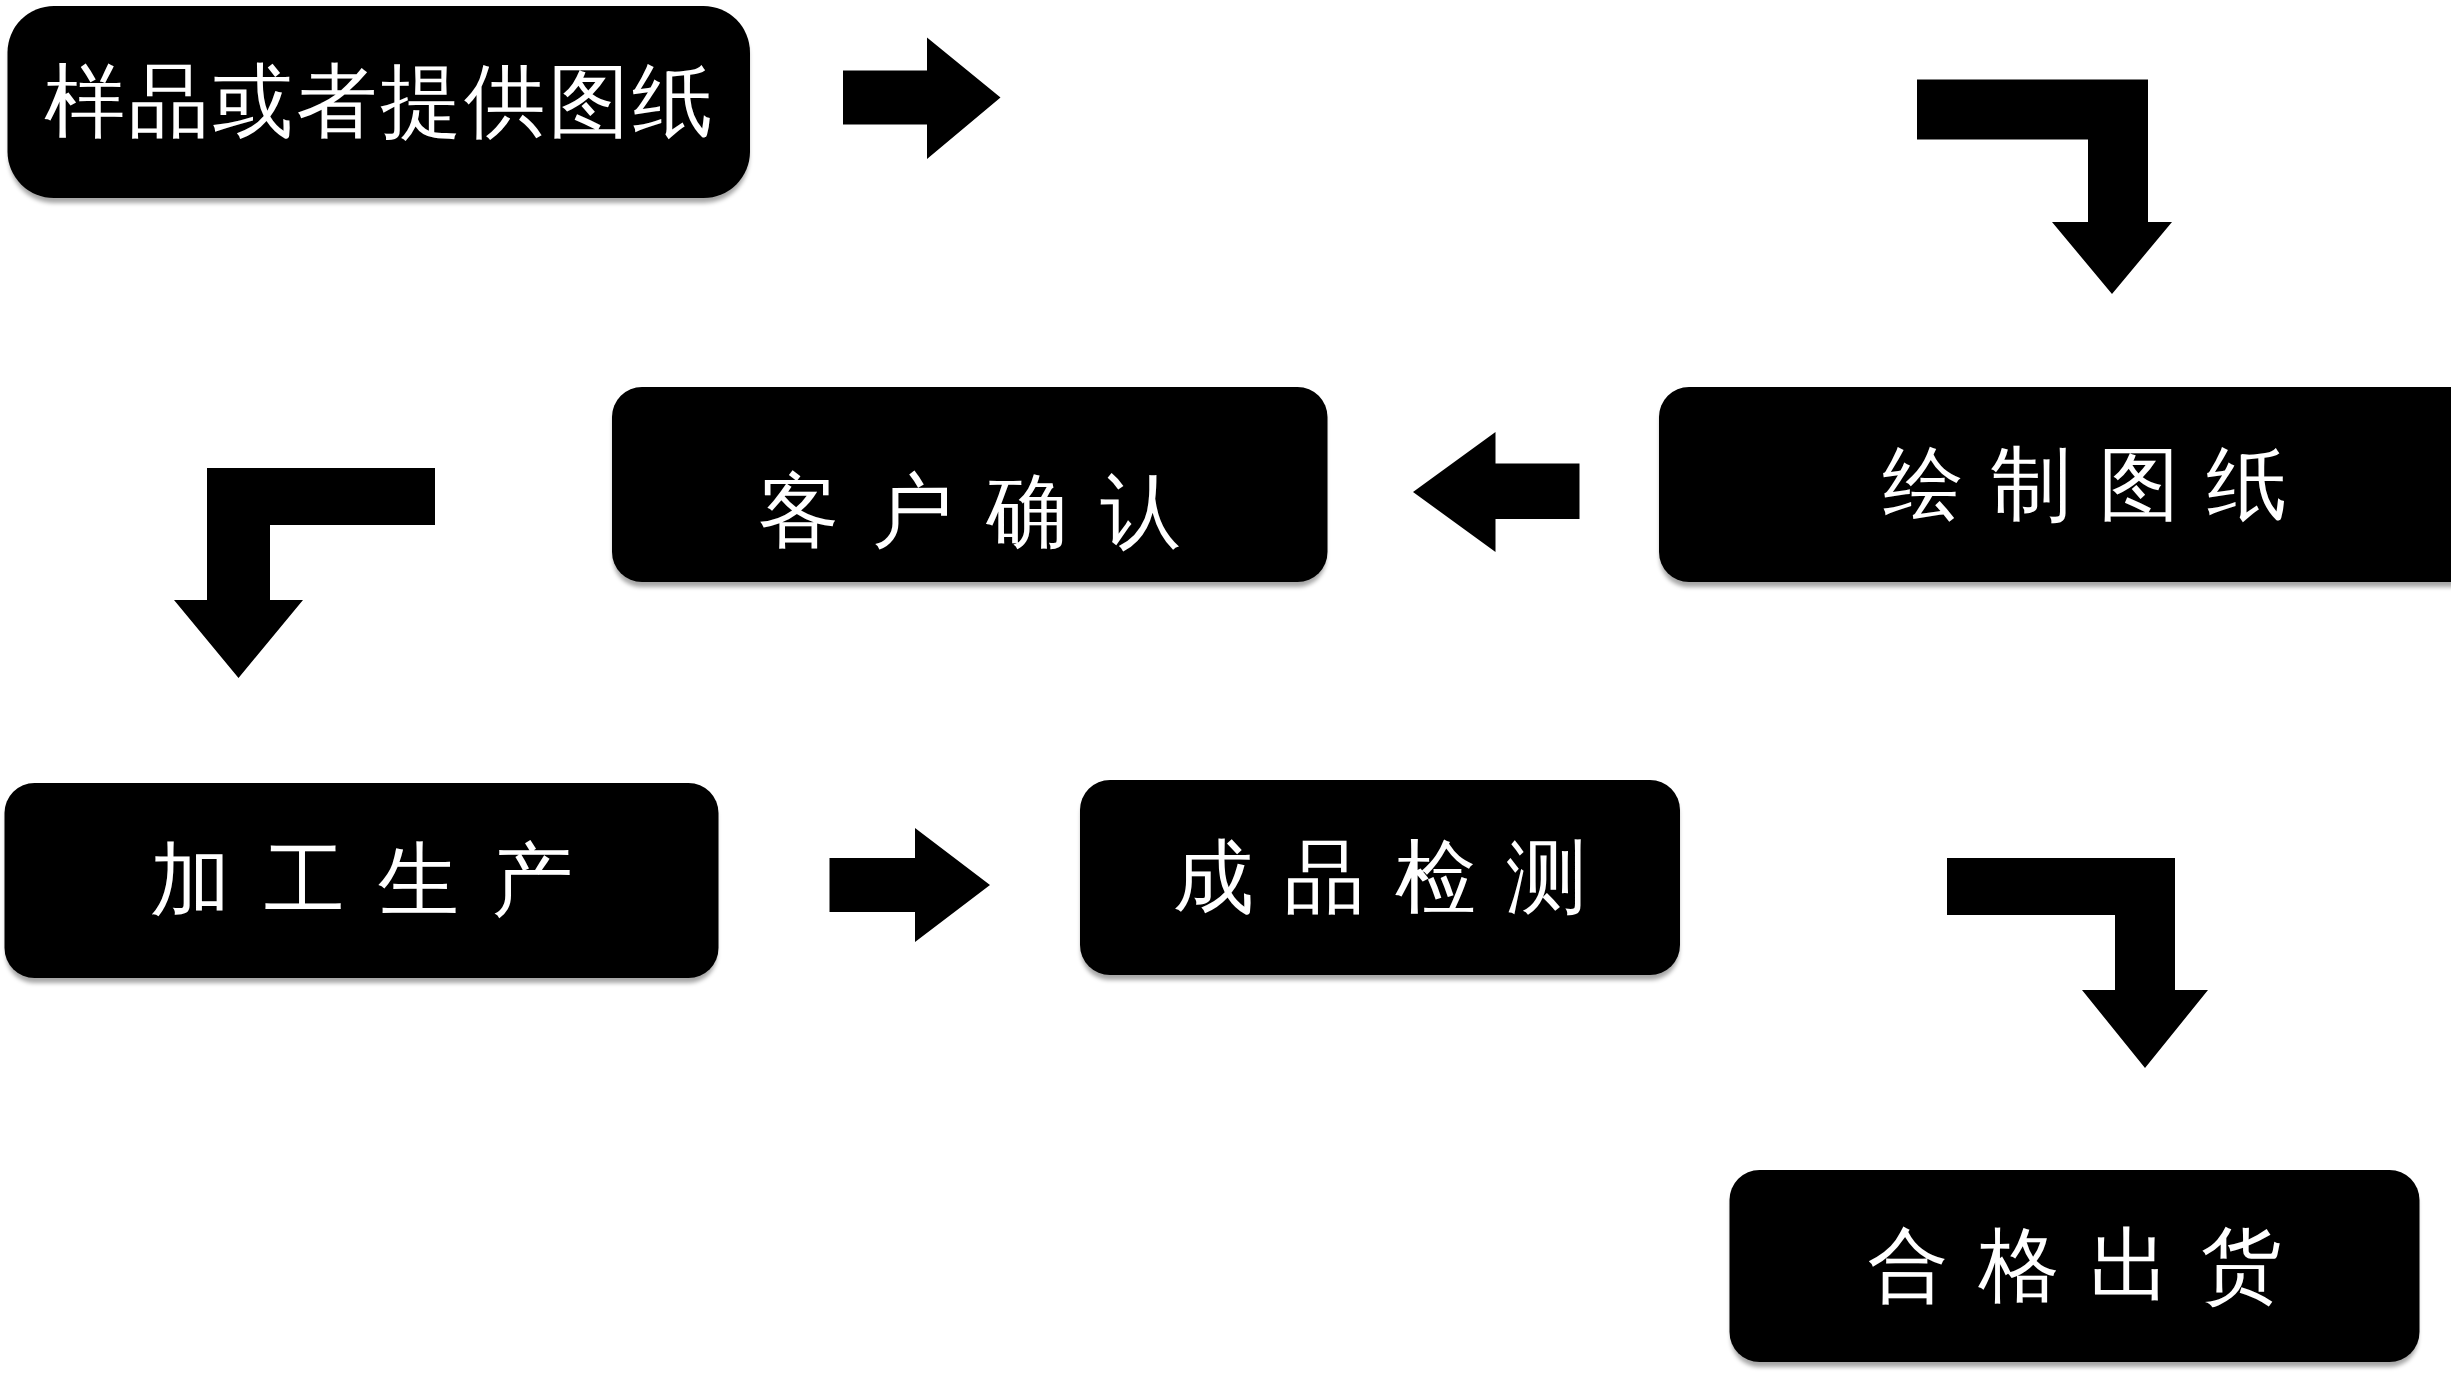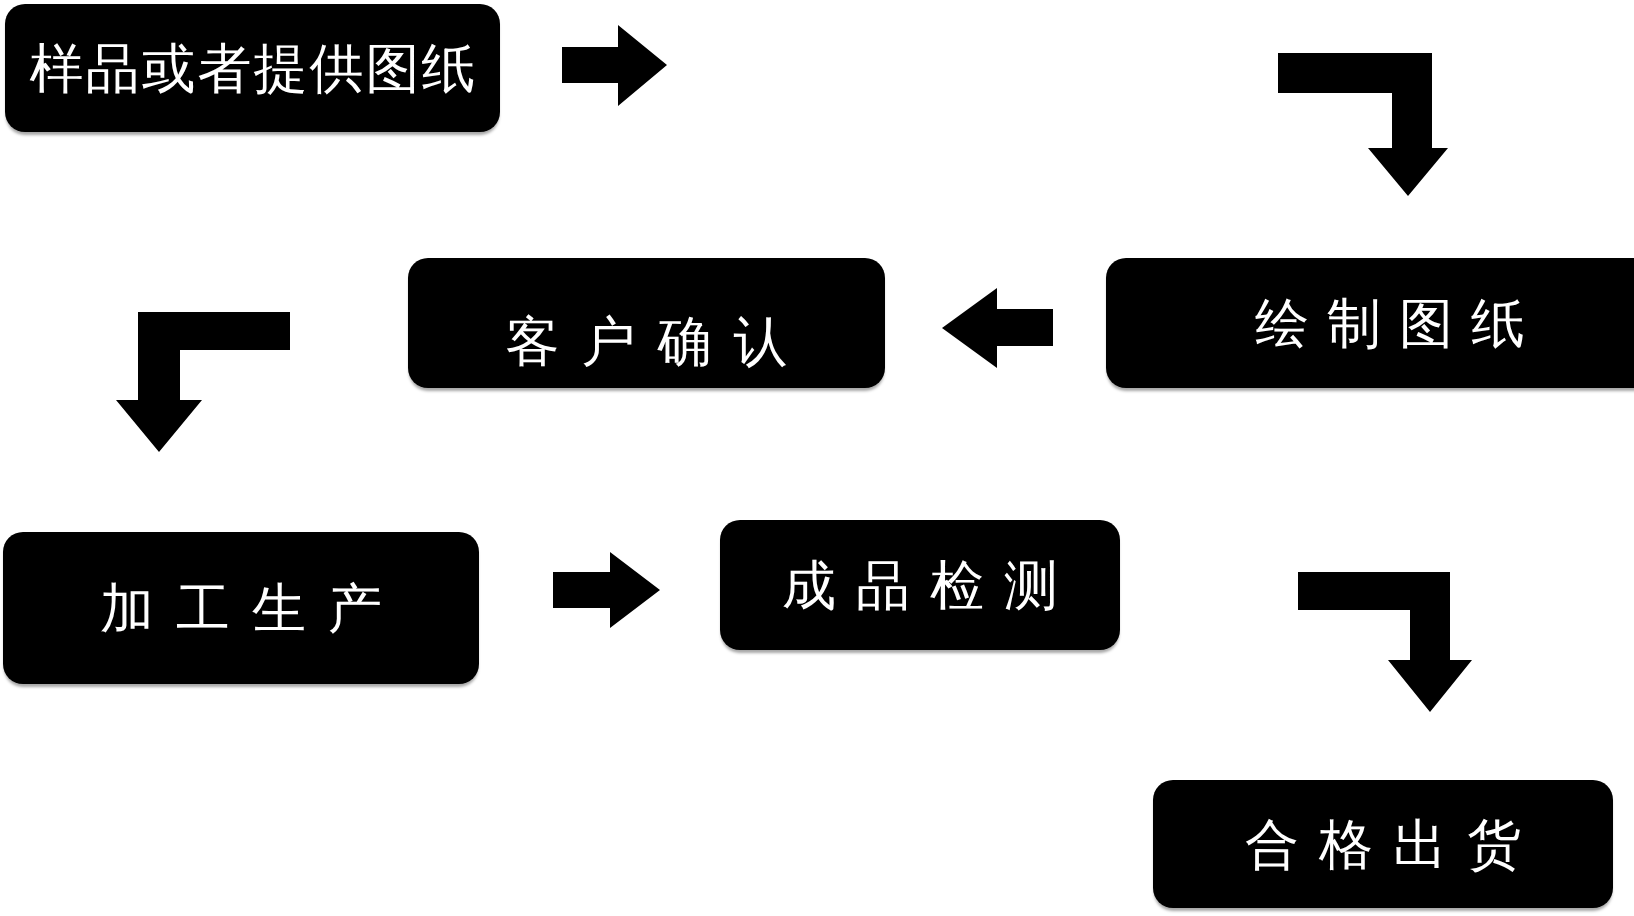--- a/index.html
+++ b/index.html
@@ -18,34 +18,34 @@
     border-radius: 20px;
     display: flex;
     align-items: center;
     justify-content: center;
     font-size: 54px;
     line-height: 1;
     box-shadow: 0 4px 3px -1px rgba(0,0,0,0.35);
     white-space: nowrap;
   }
   .node span { display: inline-block; }
-  .n1 { left: 5px;    top: 4px;   width: 495px; height: 128px; letter-spacing: 2px; }
+  .n1 { left: 5px;    top: 4px;   width: 495px; height: 128px; letter-spacing: 2px; border-radius: 31px; }
   .n1 span { padding-left: 2px; }
   .n2 { left: 742px;  top: 2px;   width: 475px; height: 130px; letter-spacing: 18px; }
   .n2 span { padding-left: 18px; }
   .n3 { left: 1106px; top: 258px; width: 568px; height: 130px; letter-spacing: 18px; }
   .n3 span { padding-left: 18px; }
   .n4 { left: 408px;  top: 258px; width: 477px; height: 130px; letter-spacing: 22px; }
   .n4 span { padding-left: 22px; margin-top: 36px; }
-  .n5 { left: 3px;    top: 522px; width: 476px; height: 152px; letter-spacing: 22px; margin-top: 10px; }
+  .n5 { left: 3px;    top: 522px; width: 476px; height: 130px; letter-spacing: 22px; }
   .n5 span { padding-left: 22px; }
   .n6 { left: 720px;  top: 520px; width: 400px; height: 130px; letter-spacing: 20px; }
   .n6 span { padding-left: 20px; }
   .n7 { left: 1153px; top: 780px; width: 460px; height: 128px; letter-spacing: 20px; }
-  .n7 span { padding-left: 20px; }
+  .n7 span { padding-left: 20px; font-family: Liberation Serif, serif; }
   .arrows {
     position: absolute;
     left: 0; top: 0;
     width: 1634px;
     height: 916px;
   }
   .arrows polygon { fill: #000000; }
 </style>
 </head>
 <body>

